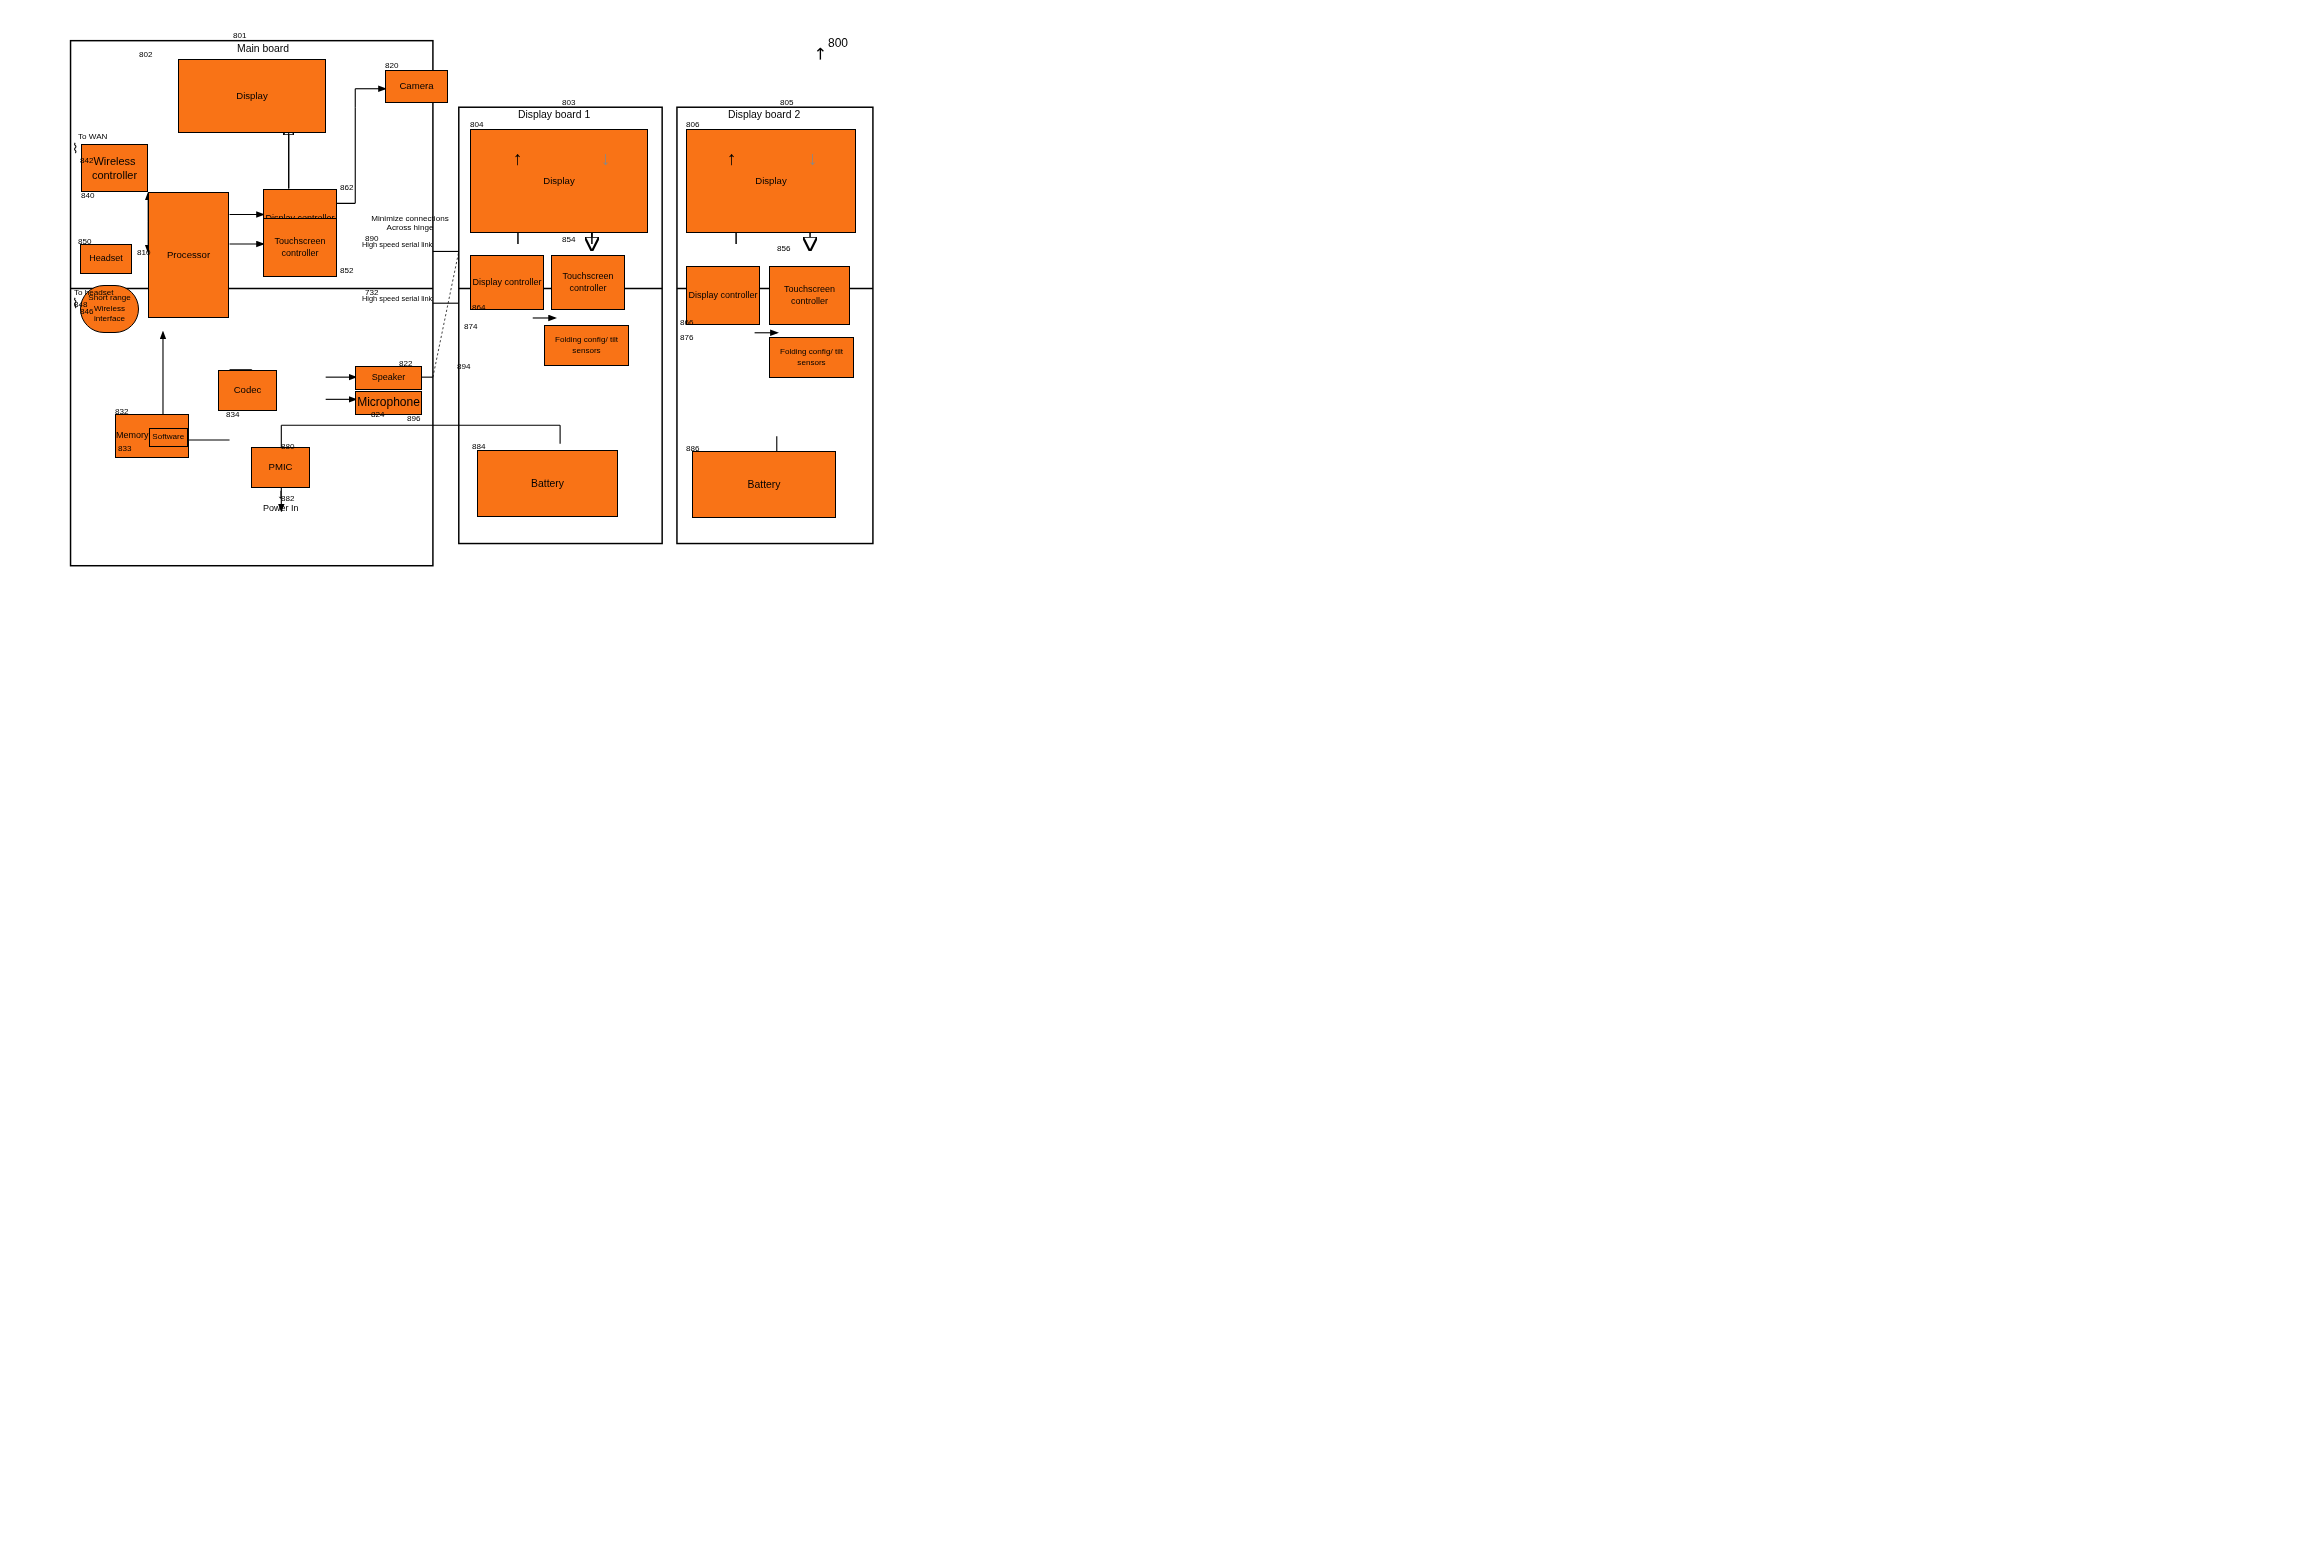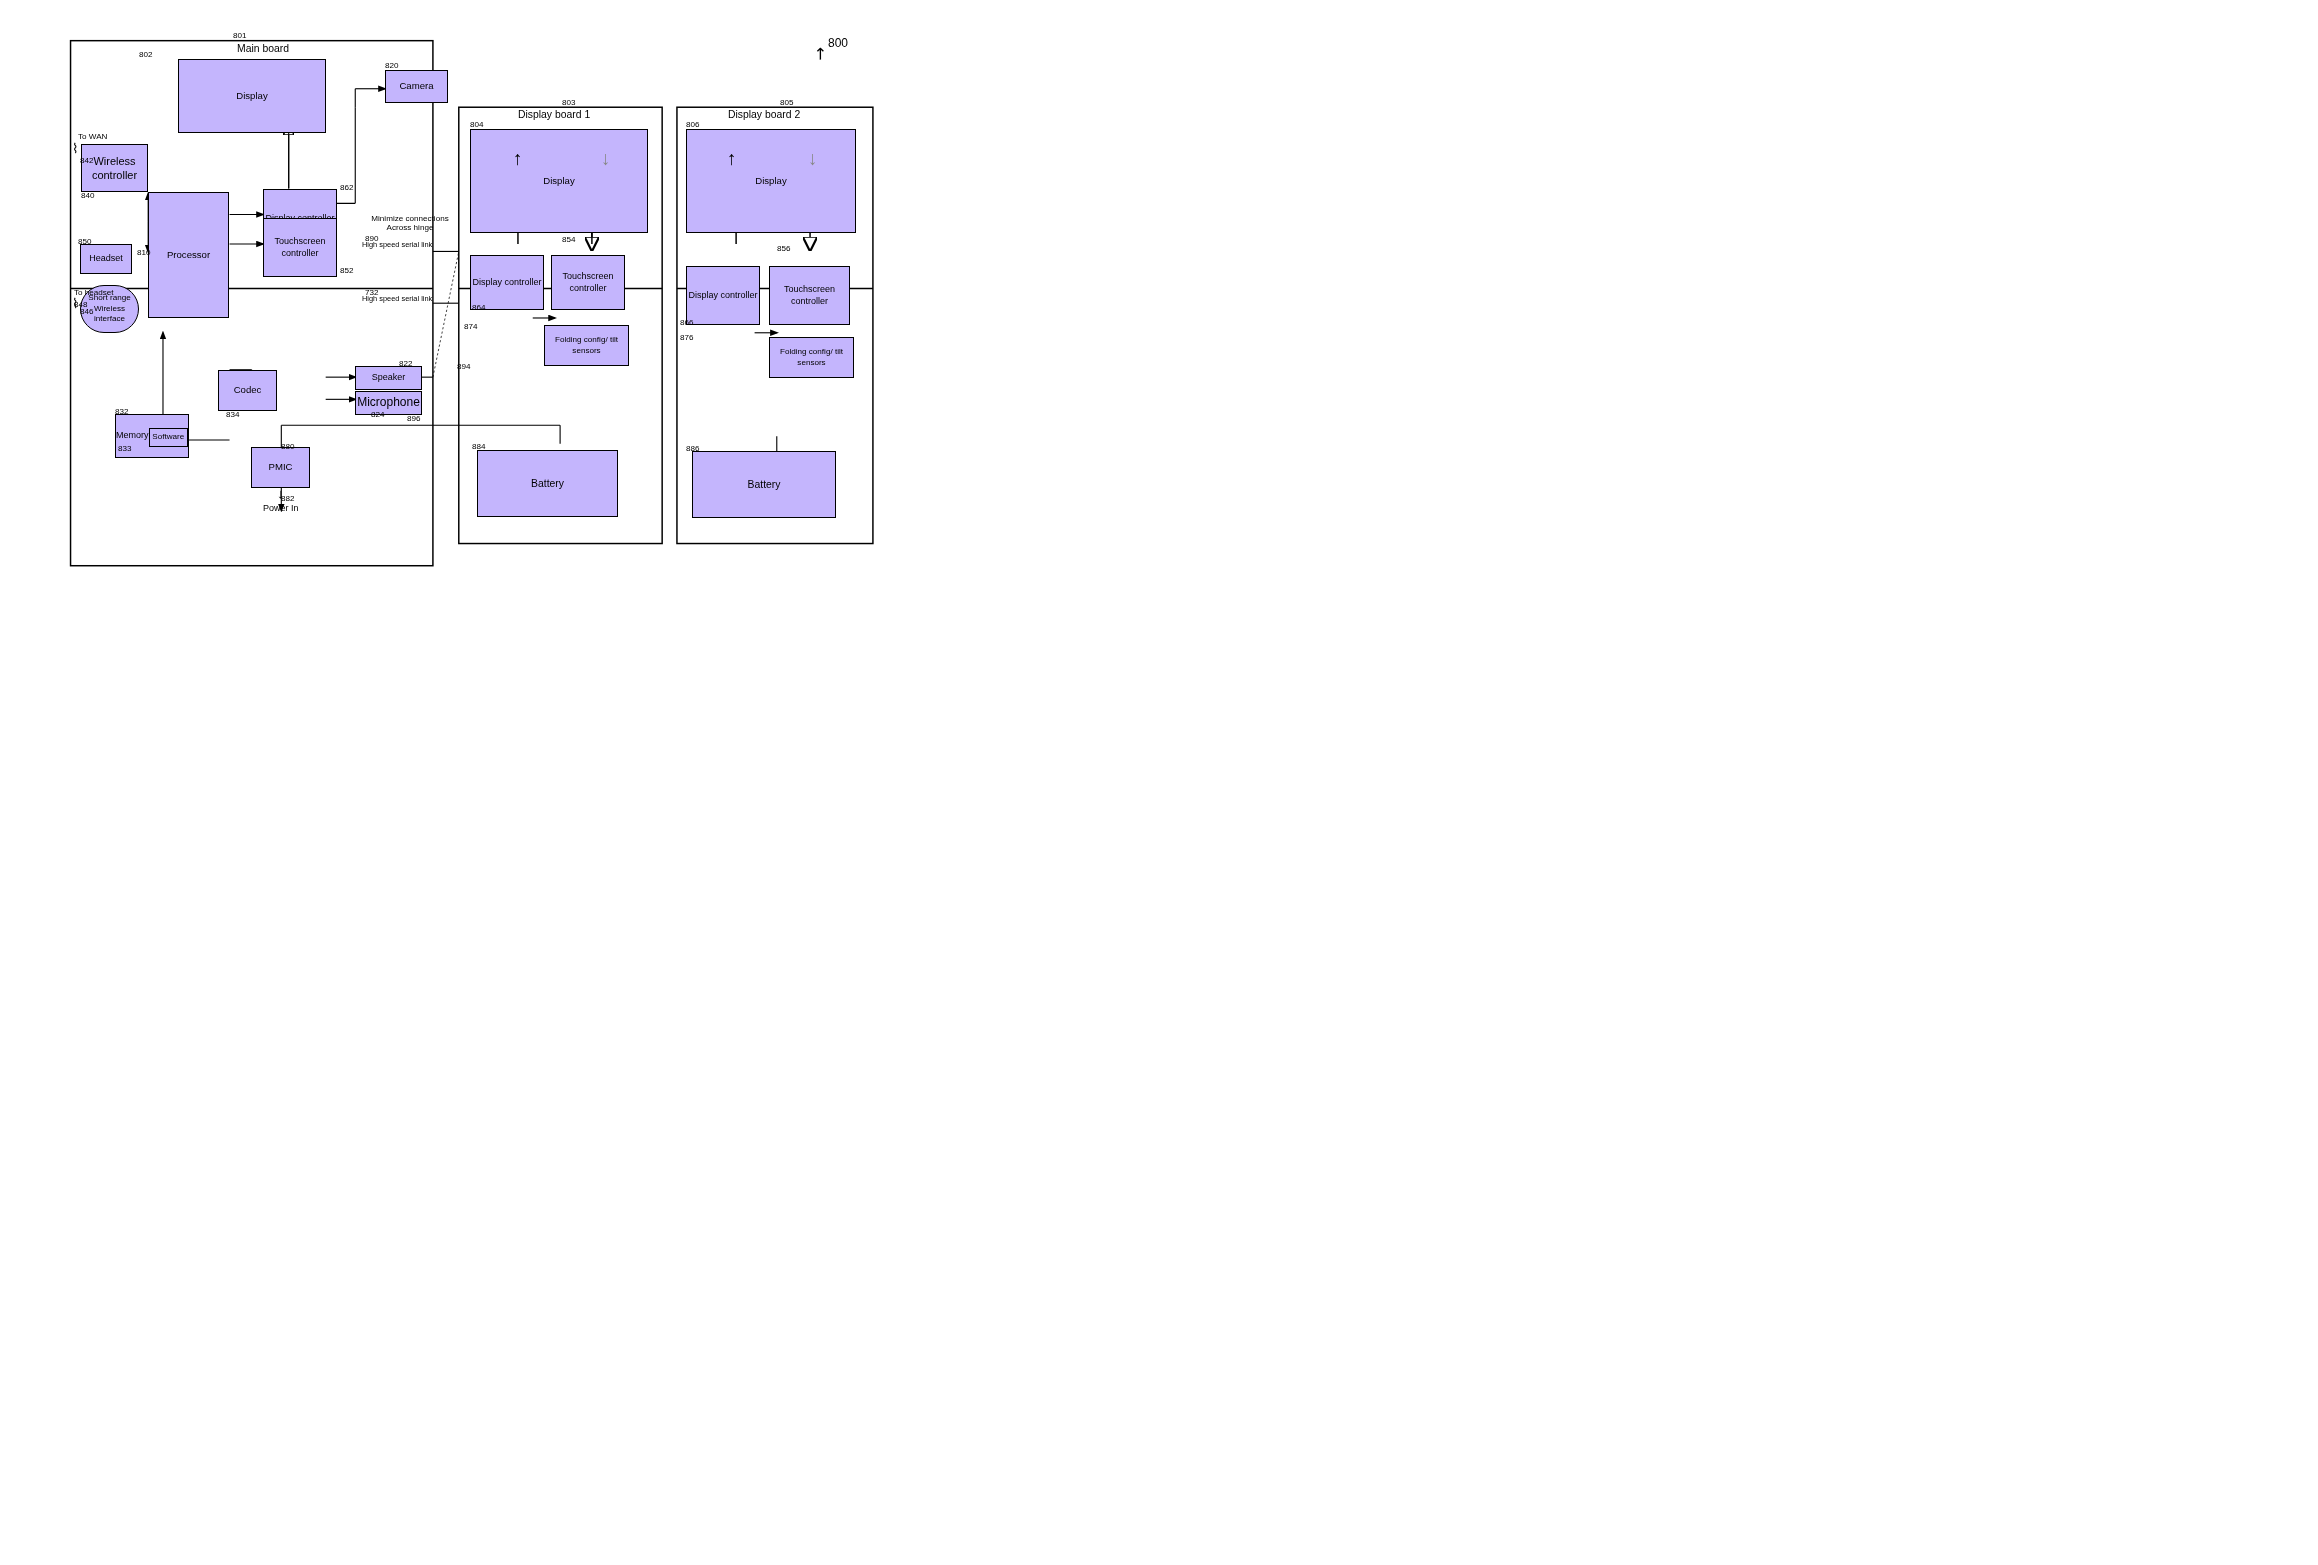--- a/index.html
+++ b/index.html
@@ -12,21 +12,21 @@
       overflow: hidden;
     }
     .diagram {
       position: relative;
       width: 888px;
       height: 599px;
     }
     .box {
       position: absolute;
       border: 1.5px solid #000;
-      background: #c4b5fd;
+      background: #f97316;
       display: flex;
       align-items: center;
       justify-content: center;
       text-align: center;
       font-size: 9.6px;
       line-height: 1.3;
     }
     .box-label {
       position: absolute;
       font-size: 9px;

